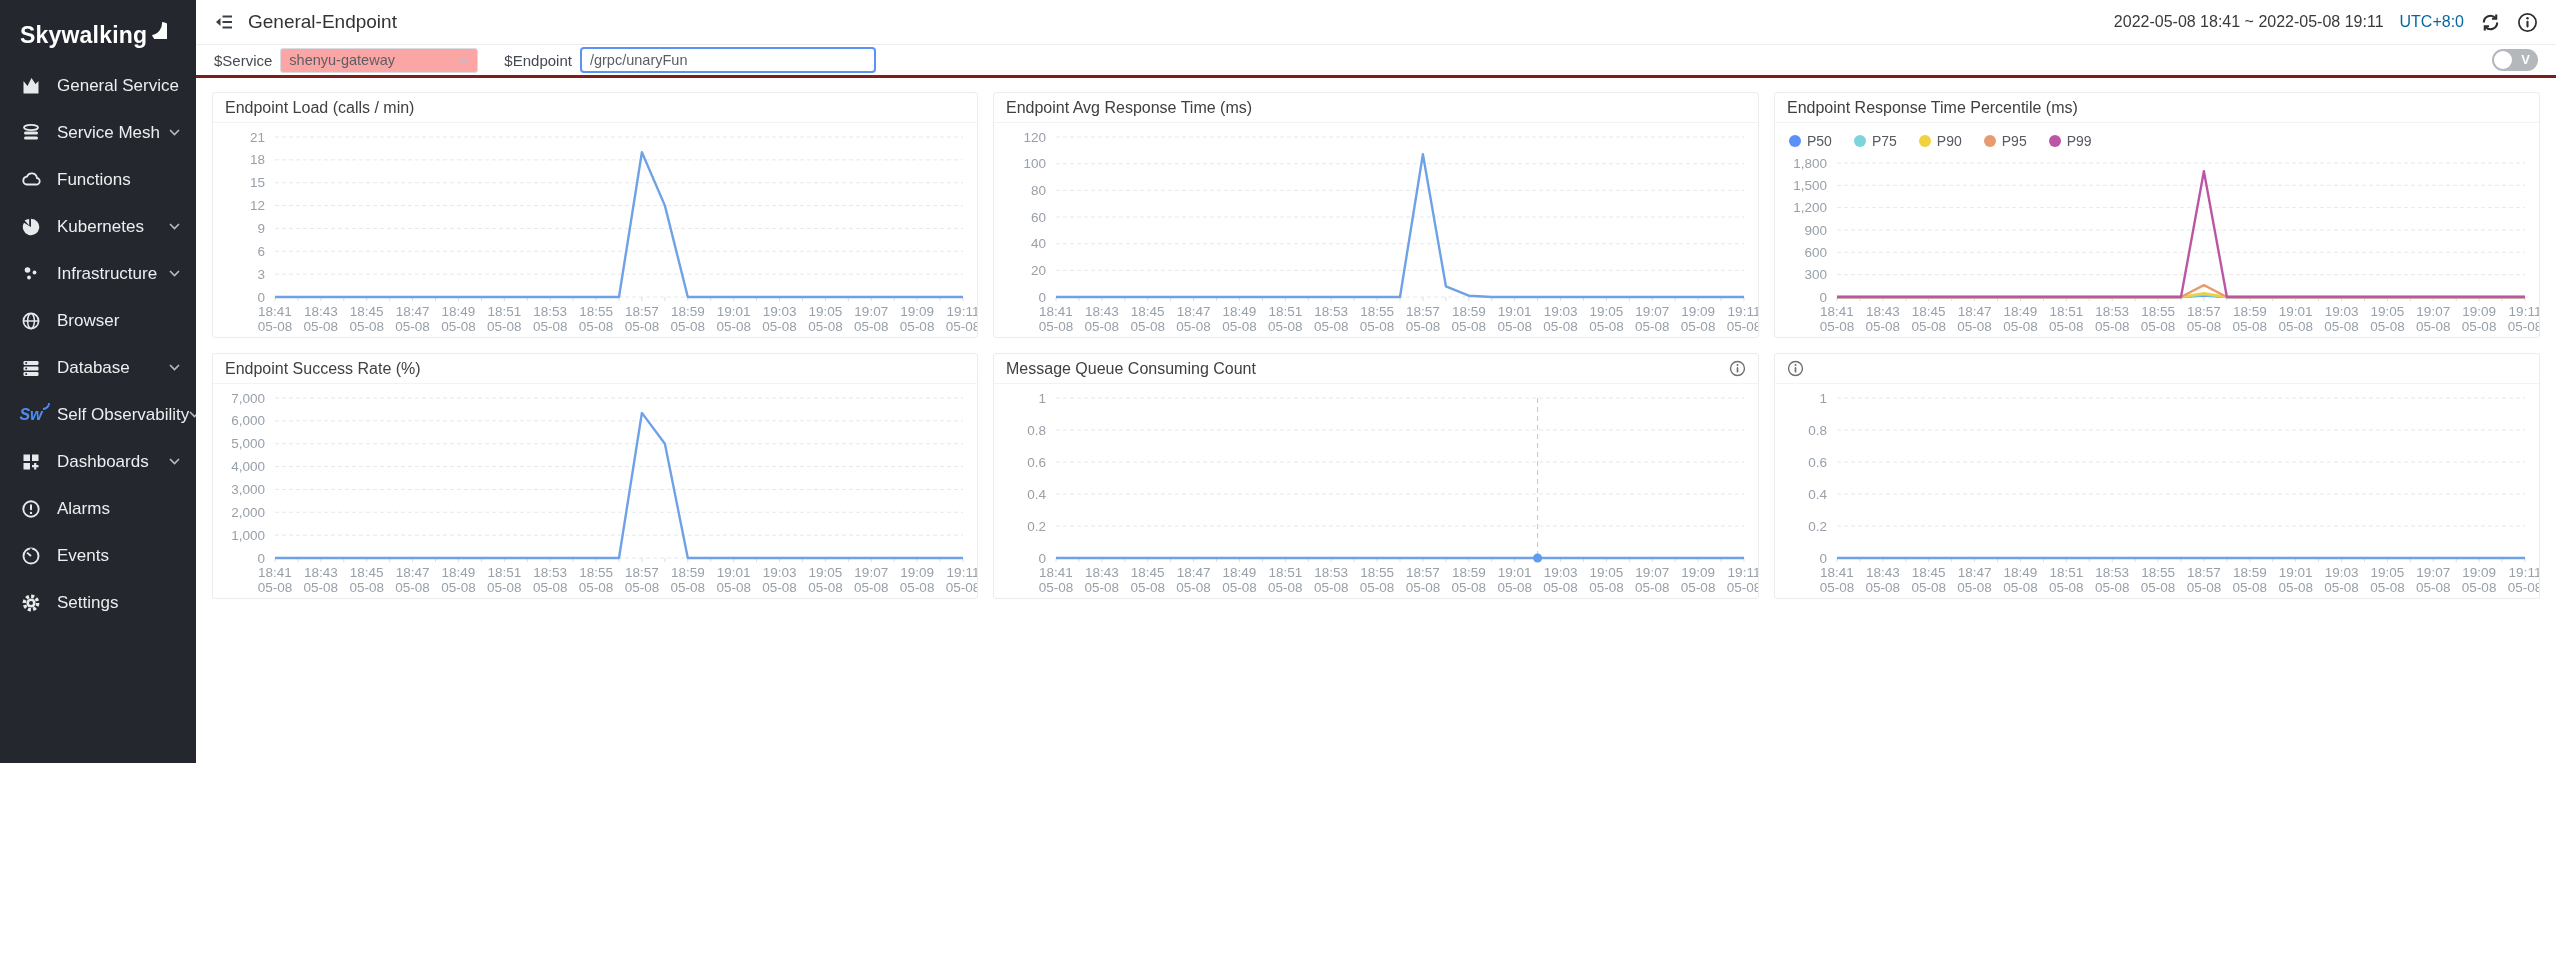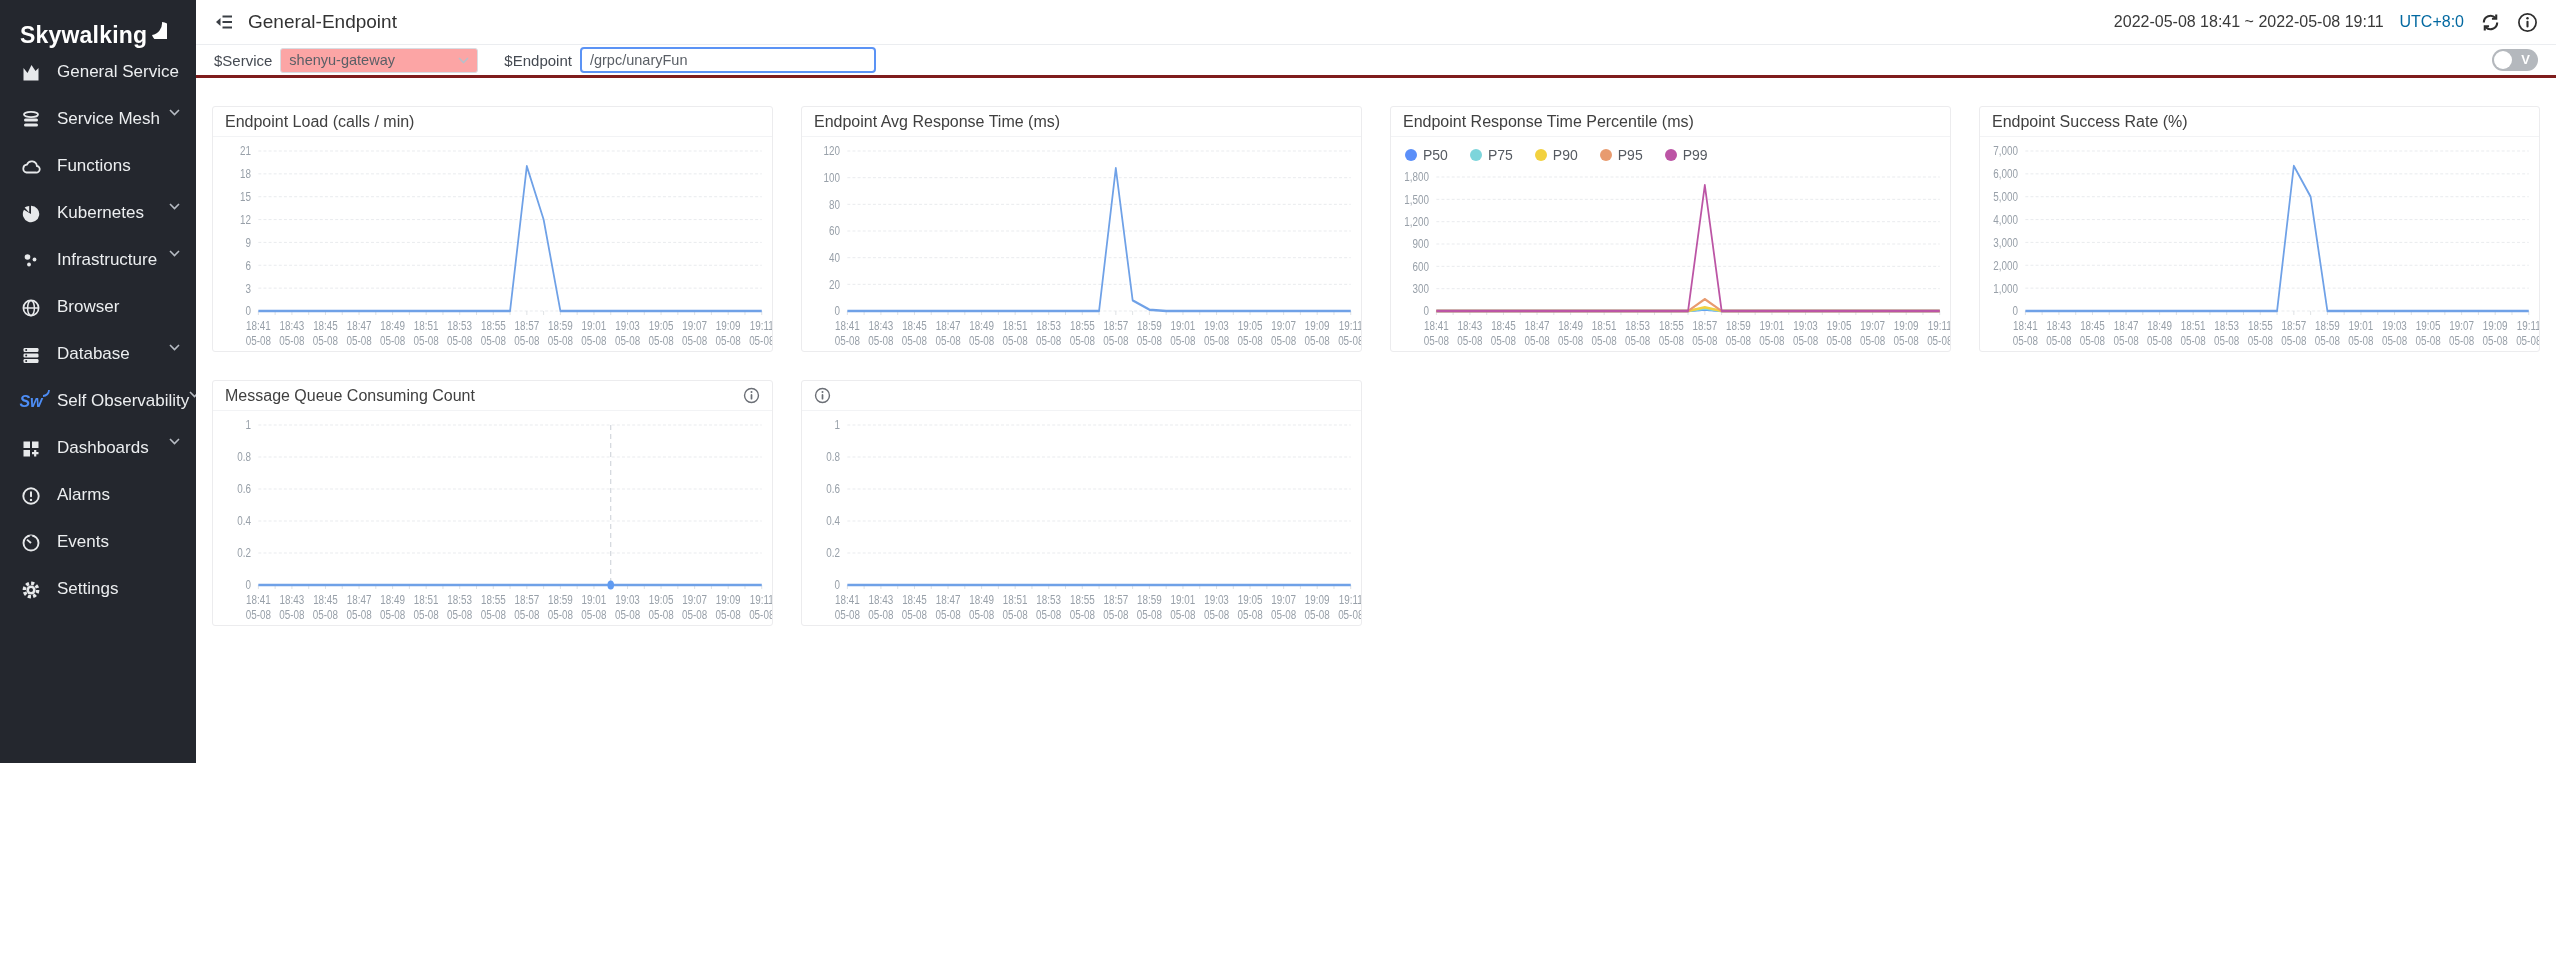--- a/index.html
+++ b/index.html
@@ -5,21 +5,21 @@
   * { box-sizing: border-box; margin: 0; padding: 0; }
   html,body { width:2556px; height:969px; }
   body { font-family:"Liberation Sans", sans-serif; background:#fff; overflow:hidden; }
   .app { display:flex; width:2556px; height:763px; }
 
   
   .sidebar { width:196px; min-width:196px; height:100%; background:#24272e; color:#e8eaec; }
   .logo { display:flex; align-items:center; padding:18px 0 10px 20px; height:62px; cursor:pointer; }
   .logo-text { font-size:23px; font-weight:700; color:#fff; letter-spacing:.2px; }
   .logo-cres { margin-left:2px; margin-top:-10px; }
-  .nav-item { display:flex; align-items:flex-start; height:47px; padding-left:20px; cursor:pointer; }
+  .nav-item { display:flex; align-items:center; height:47px; padding-left:20px; cursor:pointer; }
   .nav-icon { width:22px; height:22px; display:flex; align-items:center; justify-content:center; }
   .nav-label { margin-left:15px; font-size:17px; color:#eceef0; white-space:nowrap; }
   .nav-chevron { margin-left:auto; margin-right:16px; display:flex; }
   .swmark { color:#4d8df5; font-weight:700; font-size:16px; font-style:italic; position:relative; }
   .swmark svg { position:absolute; top:-4px; right:-7px; }
 
   
   .main { flex:1; display:flex; flex-direction:column; background:#fff; min-width:0; }
 
   .topbar { height:45px; display:flex; align-items:center; padding:0 18px; border-bottom:1px solid #ebedf0; background:#fff; }
@@ -38,21 +38,21 @@
   .toggle { margin-left:auto; width:46px; height:22px; border-radius:11px; background:#b4b8bd; position:relative; cursor:pointer; }
   .toggle .knob { position:absolute; left:2px; top:2px; width:18px; height:18px; background:#fff; border-radius:50%; }
   .toggle .tlabel { position:absolute; right:8px; top:3px; color:#fff; font-size:13px; font-weight:700; }
 
   .content { padding:14px 16px 0 16px; }
   .tabs { display:flex; padding-left:18px; border-bottom:1px solid #f0f1f3; }
   .tab { width:170px; font-size:18px; color:#4a4a4a; padding:6px 0 12px 0; cursor:pointer; }
   .tab.active { color:#3c3c3c; position:relative; }
   .tab.active::after { content:""; position:absolute; left:0; bottom:-1px; width:144px; height:3px; background:#5185ec; }
 
-  .grid { margin-top:14px; display:grid; grid-template-columns:repeat(4,1fr); gap:28px; }
+  .grid { display:grid; grid-template-columns:repeat(3,1fr); gap:15px; }
   .card { border:1px solid #ececee; border-radius:3px; background:#fff; height:246px; overflow:hidden; }
   .card-head { height:30px; display:flex; align-items:center; padding:0 12px; border-bottom:1px solid #f2f3f5; }
   .card-title { font-size:16px; color:#404040; flex:1; white-space:nowrap; overflow:hidden; }
   .card-body { height:214px; position:relative; }
   .legend { height:26px; display:flex; align-items:center; gap:22px; padding:10px 0 0 14px; }
   .lg-item { display:flex; align-items:center; font-size:14px; color:#555a61; cursor:pointer; }
   .lg-item i { width:12px; height:12px; border-radius:50%; display:inline-block; margin-right:6px; }
   svg.chart { display:block; width:100%; }
   svg.chart text { font-family:"Liberation Sans",sans-serif; }
 </style>

